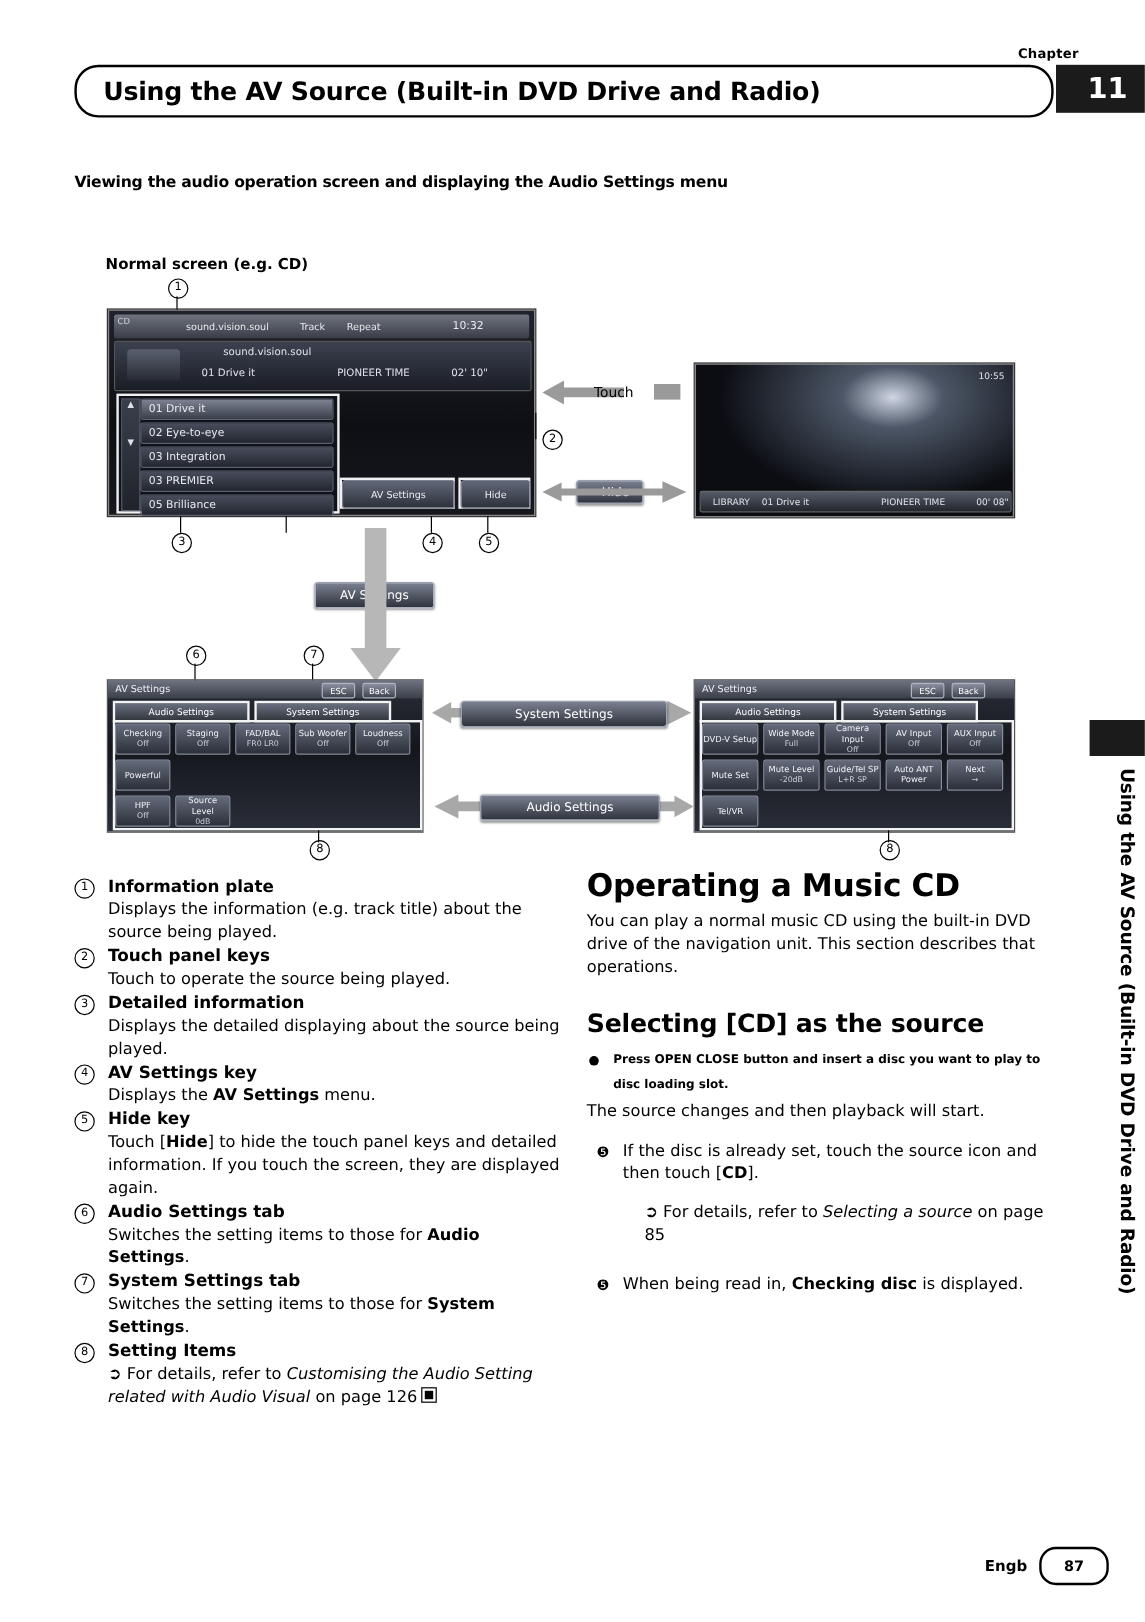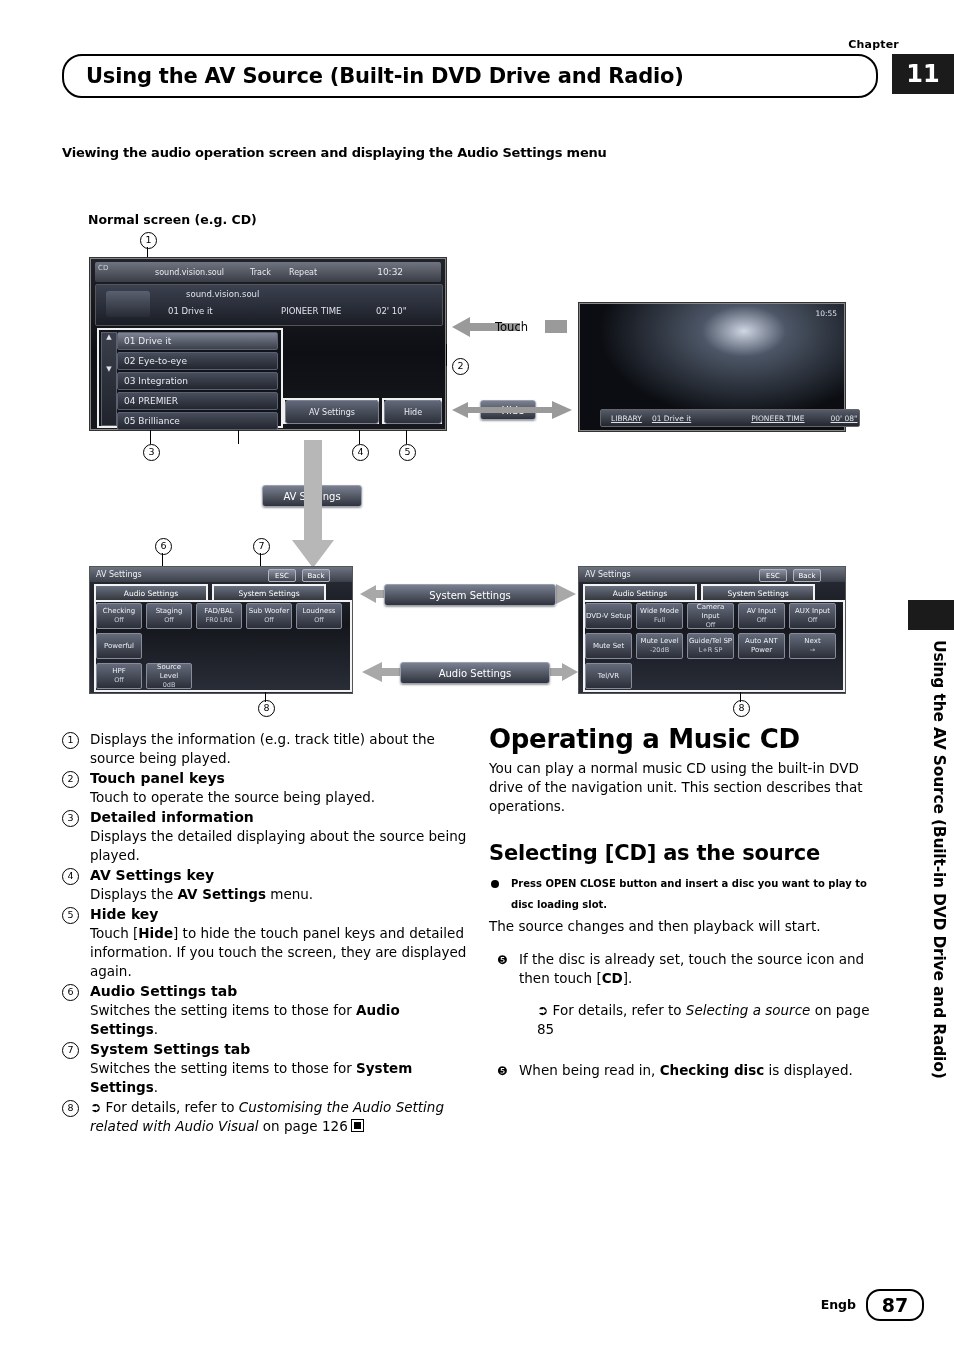--- a/index.html
+++ b/index.html
@@ -15,21 +15,21 @@
 
   
   .chapter-word{
     position:absolute;right:55px;top:38px;
     font-size:11px;font-weight:bold;letter-spacing:.2px;
   }
   .chapter-tab{
     position:absolute;right:0;top:54px;
     width:62px;height:40px;background:#1b1b1b;color:#fff;
     display:flex;align-items:center;justify-content:center;
-    font-size:24px;font-weight:bold;
+    font-size:24px;font-weight:bold;padding-left:12px;
   }
   .title-bar{
     position:absolute;left:62px;top:54px;width:812px;height:40px;
     border:2px solid #000;border-radius:20px;background:#fff;
     display:flex;align-items:center;
   }
   .title-bar span{
     padding-left:22px;font-size:21px;font-weight:bold;letter-spacing:-.2px;
   }
 
@@ -116,24 +116,24 @@
     position:absolute;left:292px;top:140px;width:56px;height:22px;
     border:2px solid #f0f0f0;
   }
 
   
   .dev2{
     left:578px;top:302px;width:266px;height:128px;
     background:radial-gradient(ellipse at 62% 22%, #cfd6e4 0%, #4c5666 18%, #0b0d12 62%);
   }
   .dev2 .ft{
-    position:absolute;left:21px;bottom:4px;width:258px;height:16px;
+    position:absolute;left:4px;bottom:4px;width:258px;height:16px;
     background:linear-gradient(180deg,#555b68,#23262e);
     border:1px solid #666;border-radius:2px;color:#dfe2e8;font-size:7.5px;
-    display:flex;align-items:center;text-decoration:underline;
+    display:flex;align-items:center;
   }
   .dev2 .ft span{margin-left:10px;}
   .dev2 .tr{position:absolute;right:8px;top:6px;color:#dfe2e8;font-size:7.5px;}
   .pill{
     position:absolute;border-radius:3px;
     background:linear-gradient(180deg,#7a8090,#2f333d);
     border:1px solid #9aa0b0;color:#fff;font-size:10px;
     display:flex;align-items:center;justify-content:center;
     box-shadow:0 1px 2px rgba(0,0,0,.4);
   }
@@ -203,21 +203,21 @@
     writing-mode:vertical-rl;
     font-size:15.5px;font-weight:bold;letter-spacing:-.2px;
   }
 
   
   .eng{position:absolute;right:98px;bottom:40px;font-size:12.5px;font-weight:bold;padding-left:16px;}
   .pageno{
     position:absolute;right:30px;bottom:31px;width:54px;height:28px;
     border:2px solid #000;border-radius:14px;
     display:flex;align-items:center;justify-content:center;
-    font-size:19px;font-weight:bold;
+    font-size:12px;font-weight:bold;
   }
 </style>
 </head>
 <body>
 
 <div class="page">
 
   <div class="chapter-word">Chapter</div>
   <div class="chapter-tab">11</div>
   <div class="title-bar">
@@ -247,21 +247,21 @@
         <div class="l2">01 Drive it</div>
         <div class="l3">PIONEER TIME</div>
         <div class="l4">02' 10"</div>
       </div>
 
       <div class="listbox">
         <div class="scroll">▲<br><br><br><br>▼</div>
         <div class="listrow sel">01 Drive it</div>
         <div class="listrow">02 Eye-to-eye</div>
         <div class="listrow">03 Integration</div>
-        <div class="listrow">04 PREMIER</div>
+        <div class="listrow">03 PREMIER</div>
         <div class="listrow">05 Brilliance</div>
       </div>
 
 
       <div class="avsetbox">
         <div class="kbtn" style="left:0;top:0;width:100%;height:100%;">AV Settings</div>
       </div>
       <div class="hidebox">
         <div class="kbtn" style="left:0;top:0;width:100%;height:100%;">Hide</div>
       </div>
@@ -434,20 +434,21 @@
       <polygon points="218,14 202,5 202,10 22,10 22,4 2,14 22,24 22,18 202,18 202,23" fill="#a8a8a8"></polygon>
     </svg>
     <div class="pill" style="left:400px;top:662px;width:148px;height:20px;">
       <span>Audio Settings</span>
     </div>
   </div>
 
   <div class="col colL">
     <div class="item">
       <span class="num">1</span>
+      <div class="hd">Information plate</div>
       <p>Displays the information (e.g. track title) about the source being played.</p>
     </div>
     <div class="item">
       <span class="num">2</span>
       <div class="hd">Touch panel keys</div>
       <p>Touch to operate the source being played.</p>
     </div>
     <div class="item">
       <span class="num">3</span>
       <div class="hd">Detailed information</div>
@@ -468,20 +469,21 @@
       <div class="hd">Audio Settings tab</div>
       <p>Switches the setting items to those for <b>Audio Settings</b>.</p>
     </div>
     <div class="item">
       <span class="num">7</span>
       <div class="hd">System Settings tab</div>
       <p>Switches the setting items to those for <b>System Settings</b>.</p>
     </div>
     <div class="item">
       <span class="num">8</span>
+      <div class="hd">Setting Items</div>
       <p>➲ For details, refer to <i>Customising the Audio Setting related with Audio Visual</i> on page 126<span class="sq"></span></p>
     </div>
   </div>
 
   <div class="col colR">
     <h2 class="h2">Operating a Music CD</h2>
     <p style="margin:0;">You can play a normal music CD using the built-in DVD drive of the navigation unit. This section describes that operations.</p>
 
     <h3 class="h3">Selecting [<b>CD</b>] as the source</h3>
 

